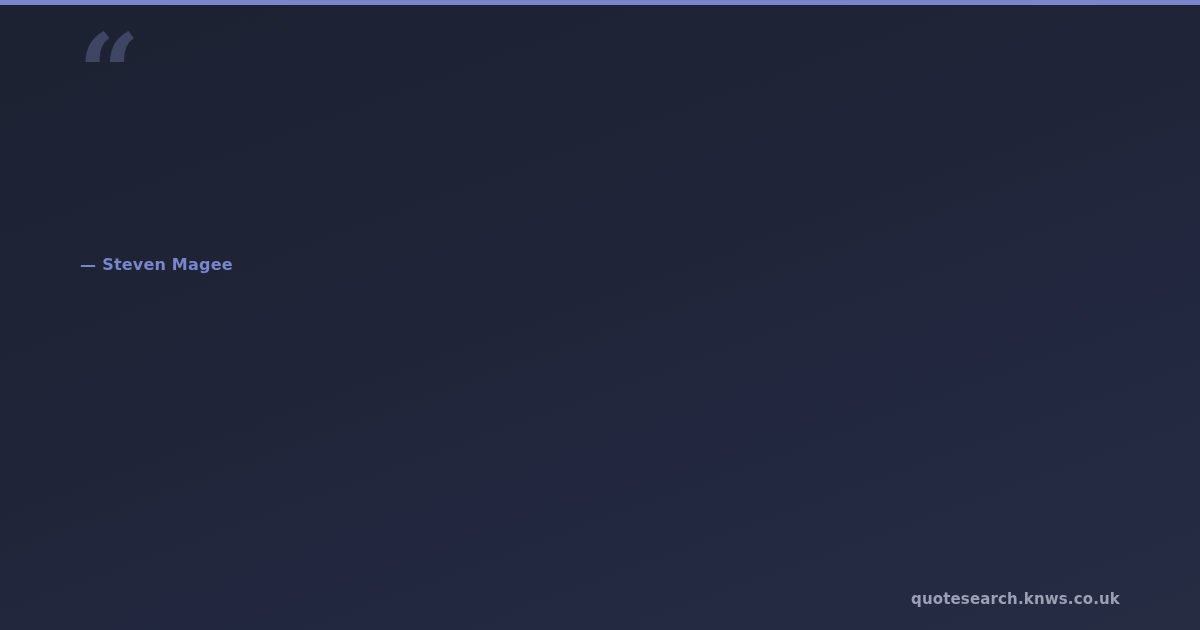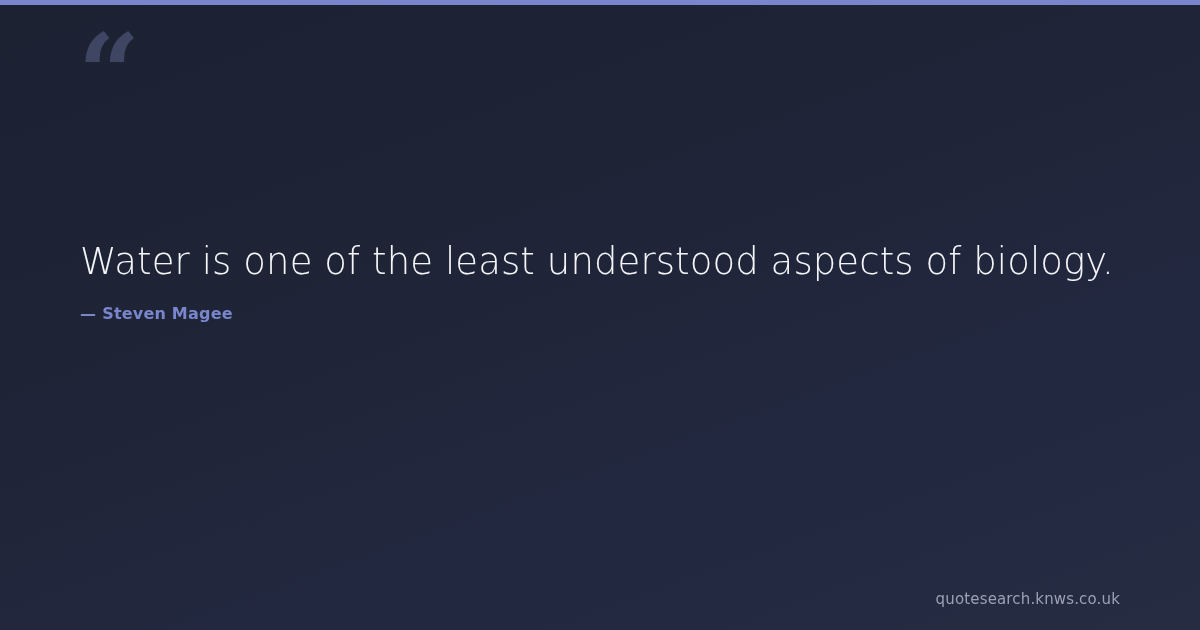--- a/index.html
+++ b/index.html
@@ -69,36 +69,35 @@
   }
   .attribution .dash {
     margin-right: 6px;
   }
 
   .footer {
     position: absolute;
     right: 80px;
     bottom: 22px;
     font-size: 15px;
-    font-weight: 400;
+    font-weight: 700;
     color: #9ba0b5;
     letter-spacing: 0.15px;
   }
 </style>
 </head>
 <body>
 
 <div class="quote-card">
 
   <div class="accent-bar"></div>
 
   <div class="quote-mark">“</div>
 
   <div class="content">
-    <p class="quote-text">Water is one of the least understood aspects of biology.</p>
 
     <p class="attribution">
       <span class="dash">—</span><span>Steven Magee</span>
     </p>
   </div>
 
   <div class="footer">quotesearch.knws.co.uk</div>
 
 </div>
 

